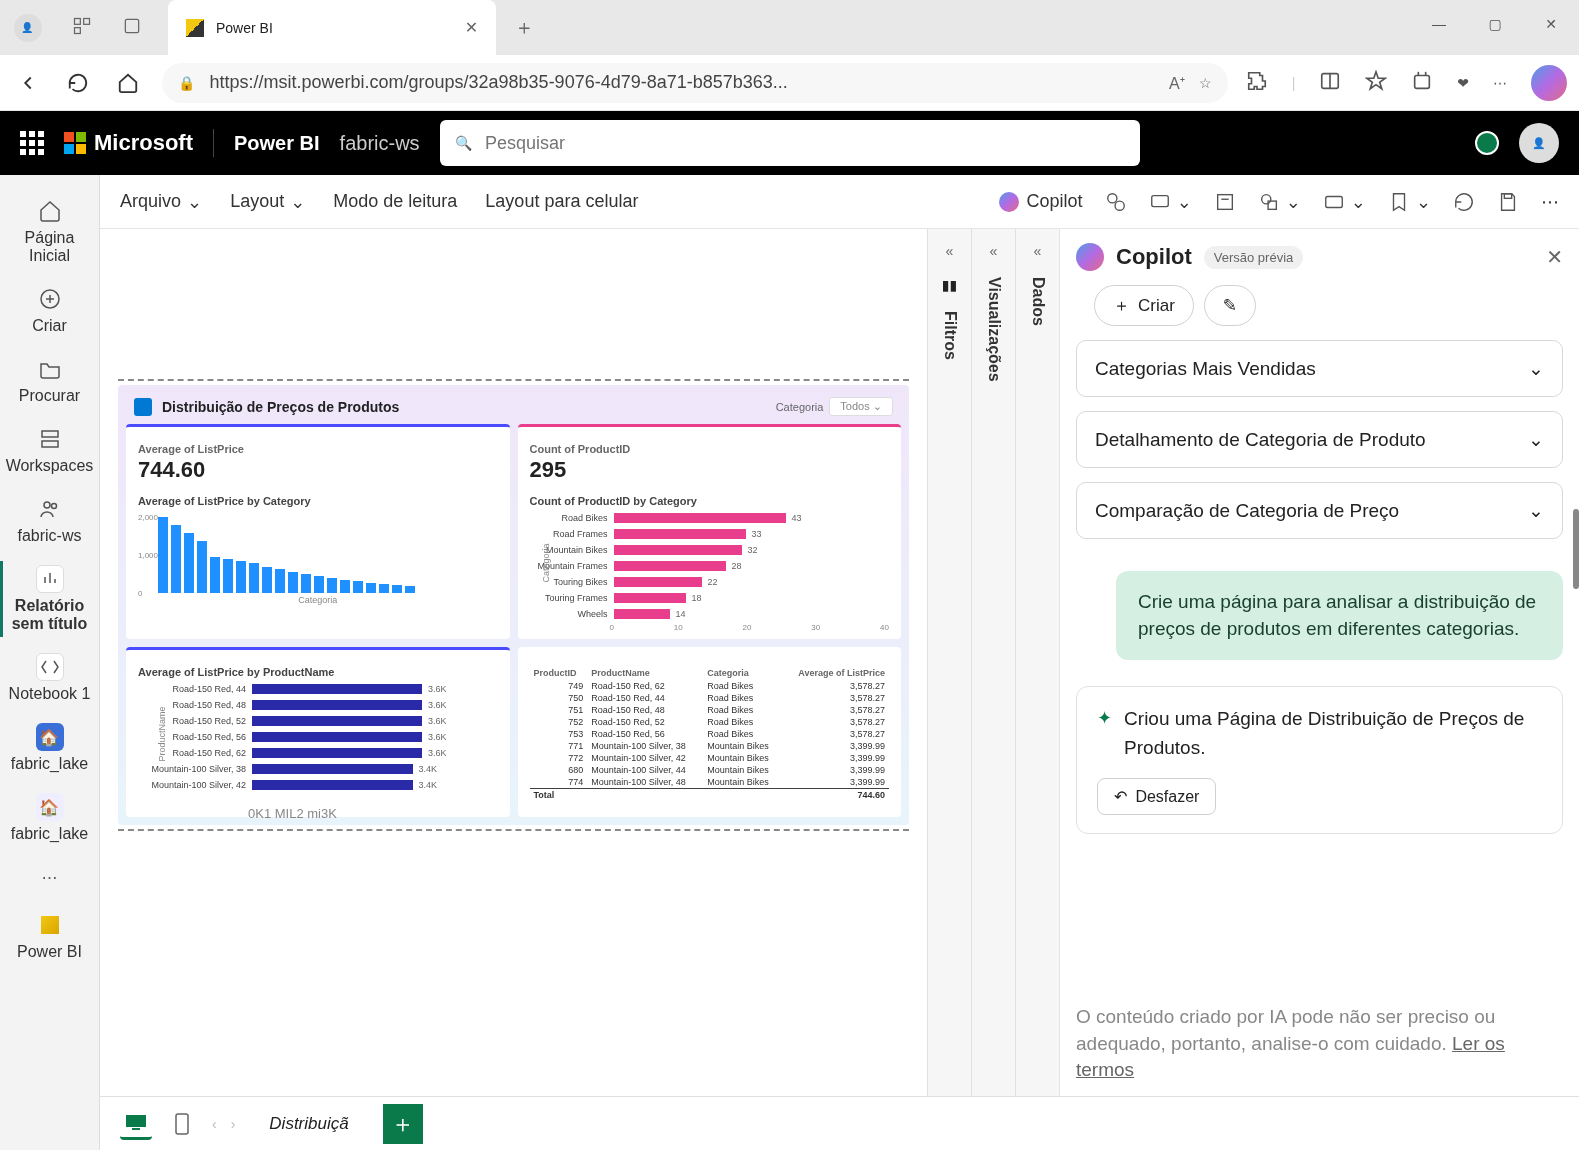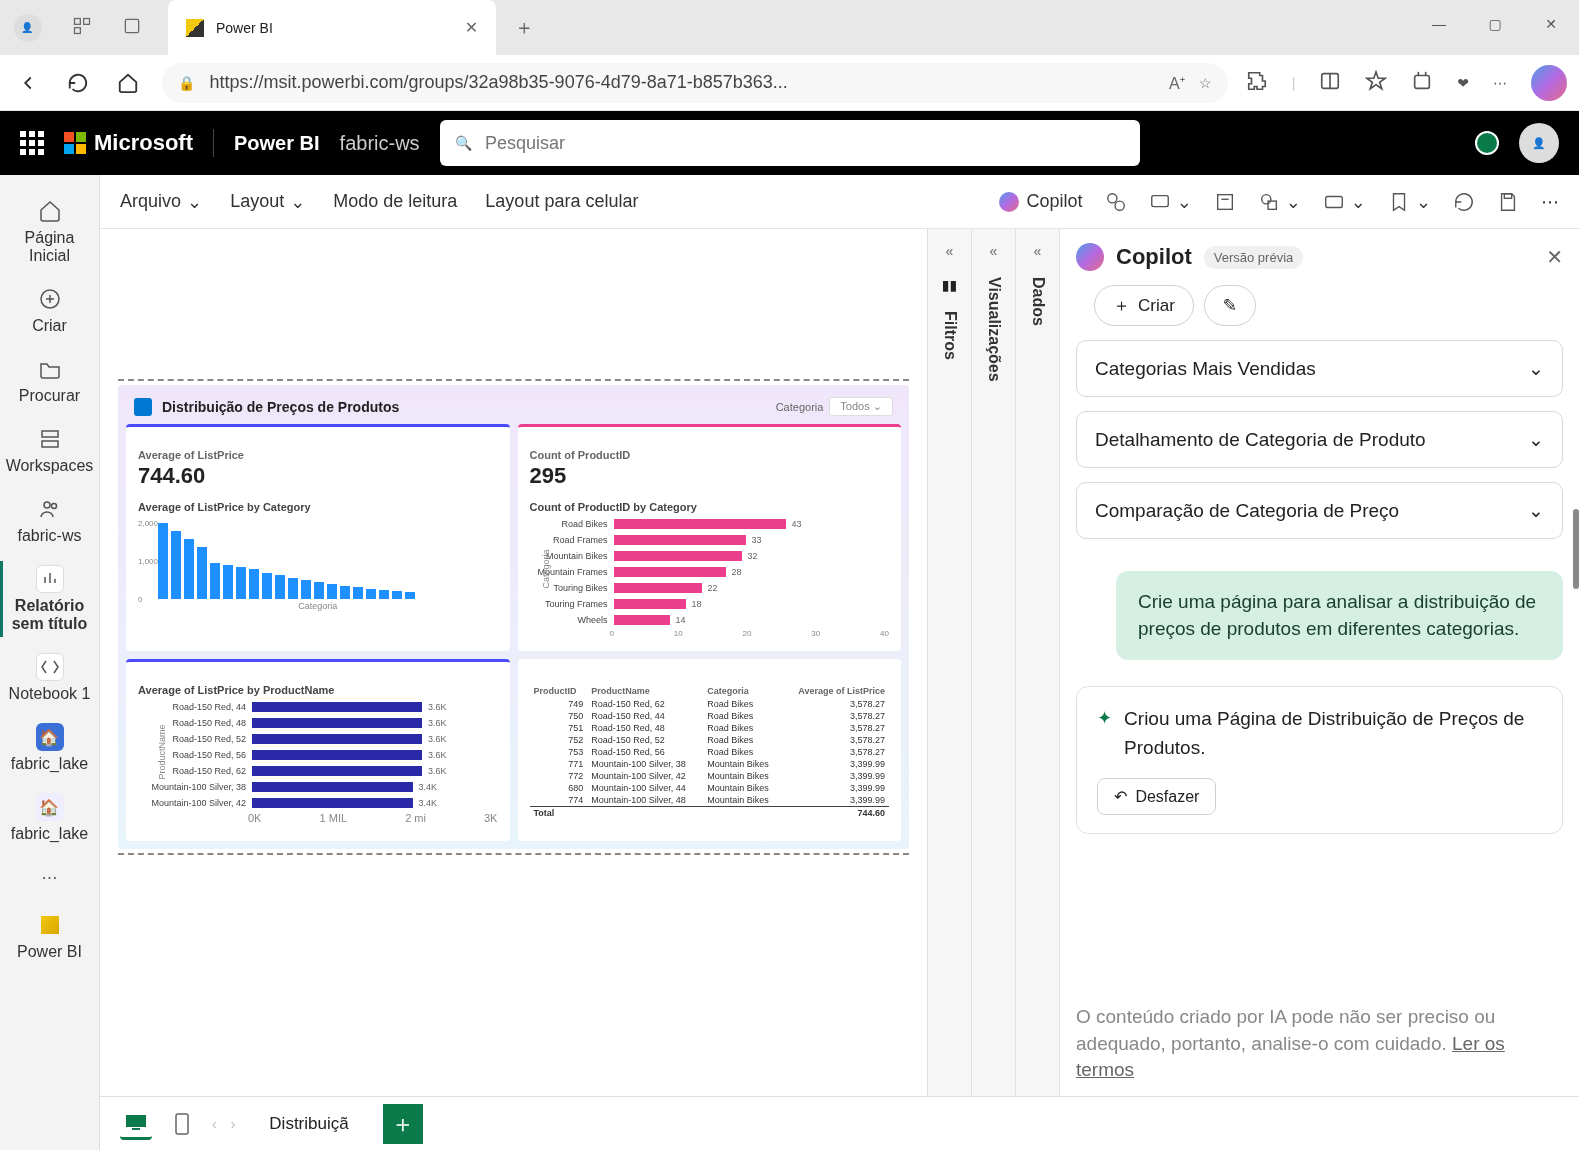--- a/index.html
+++ b/index.html
@@ -72,21 +72,21 @@
   
   
   .report { background:linear-gradient(180deg,#f0e6fa,#e8f4fb);border-radius:4px;padding:8px;margin:4px 8px; }
   .report-header { display:flex;align-items:center;gap:10px;padding:4px 8px 8px; }
   .report-title-ico { width:18px;height:18px;background:#0078d4;border-radius:3px; }
   .report-title { font-size:14px;font-weight:600;color:#222; }
   .report-filter { margin-left:auto;font-size:11px;color:#666;display:flex;align-items:center;gap:6px; }
   .report-filter-pill { background:#fff;padding:2px 10px;border-radius:3px;color:#888;border:1px solid #ddd; }
   
   .cards-grid { display:grid;grid-template-columns:1fr 1fr;gap:8px; }
-  .card { background:#fff;border-radius:4px;padding:22px 12px;border-top:3px solid #4a4aff; }
+  .card { background:#fff;border-radius:4px;padding:16px 12px;border-top:3px solid #4a4aff; }
   .card:nth-child(2){border-top-color:#e83e8c;}
   .card:nth-child(3){border-top-color:#4a4aff;}
   .card:nth-child(4){border-top-color:transparent;}
   .card-title { font-size:11px;color:#666;font-weight:600; }
   .card-value { font-size:22px;font-weight:700;color:#222;margin-top:2px; }
   .chart-area { height:110px;margin-top:6px;position:relative; }
   .chart-title { font-size:11px;font-weight:600;color:#444;margin-bottom:4px; }
   
   
   .vbars { display:flex;align-items:flex-end;gap:3px;height:80px; padding-left:20px; }
@@ -134,21 +134,21 @@
   .input-actions { display:flex;align-items:center;justify-content:space-between;margin-top:8px; }
   .send-ico { color:#555;font-size:20px;cursor:pointer; }
   
   .disclaimer { font-size:19px;color:#888;padding:0 16px 12px;line-height:1.4; }
   .disclaimer a { color:#666;text-decoration:underline;cursor:pointer; }
   
   
   .bottom-tabs { height:54px;background:#fff;border-top:1px solid #e0e0e0;display:flex;align-items:center;padding:0 20px;gap:14px; }
   .view-btn { width:32px;height:32px;display:flex;align-items:center;justify-content:center;cursor:pointer;border-radius:4px; }
   .view-btn.active { border-bottom:3px solid #0a7a4b; }
-  .page-tab { padding:10px 20px;font-size:17px;cursor:pointer; }
+  .page-tab { padding:10px 20px;font-size:17px;cursor:pointer;font-style:italic; }
   .add-page { width:40px;height:40px;background:#0a7a4b;color:#fff;display:flex;align-items:center;justify-content:center;font-size:24px;cursor:pointer; }
   .scrollgrip { position:absolute;right:0;top:280px;width:6px;height:80px;background:#888;border-radius:3px; }
 </style>
 </head>
 <body>
 
 <div class="titlebar">
   <div class="titlebar-left">
     <div class="avatar-small">👤</div>
     <div class="tabstrip-icons">
@@ -542,21 +542,21 @@
                       <span class="hbar-label" style="width:108px;margin-left:-110px;">Mountain-100 Silver, 38</span>
                       <div class="hbar navy" style="width:160.55555555555554px;"></div>
                       <span class="hbar-val">3.4K</span>
                     </div>
                     <div class="hbar-row">
                       <span class="hbar-label" style="width:108px;margin-left:-110px;">Mountain-100 Silver, 42</span>
                       <div class="hbar navy" style="width:160.55555555555554px;"></div>
                       <span class="hbar-val">3.4K</span>
                     </div>
                   </div>
-                <div style="display:flex;justify-content:space-between;font-size:11px;color:#888;padding-left:110px;margin-top:4px;" id="chart3-xticks">
+                <div style="display:flex;font-size:13px;color:#888;padding-left:110px;margin-top:16px;" id="chart3-xticks">
                     <span>0K</span>
                     <span>1 MIL</span>
                     <span>2 mi</span>
                     <span>3K</span>
                   </div>
               </div>
             </div>
             <div class="card">
               <table class="datatable">
                 <thead>

